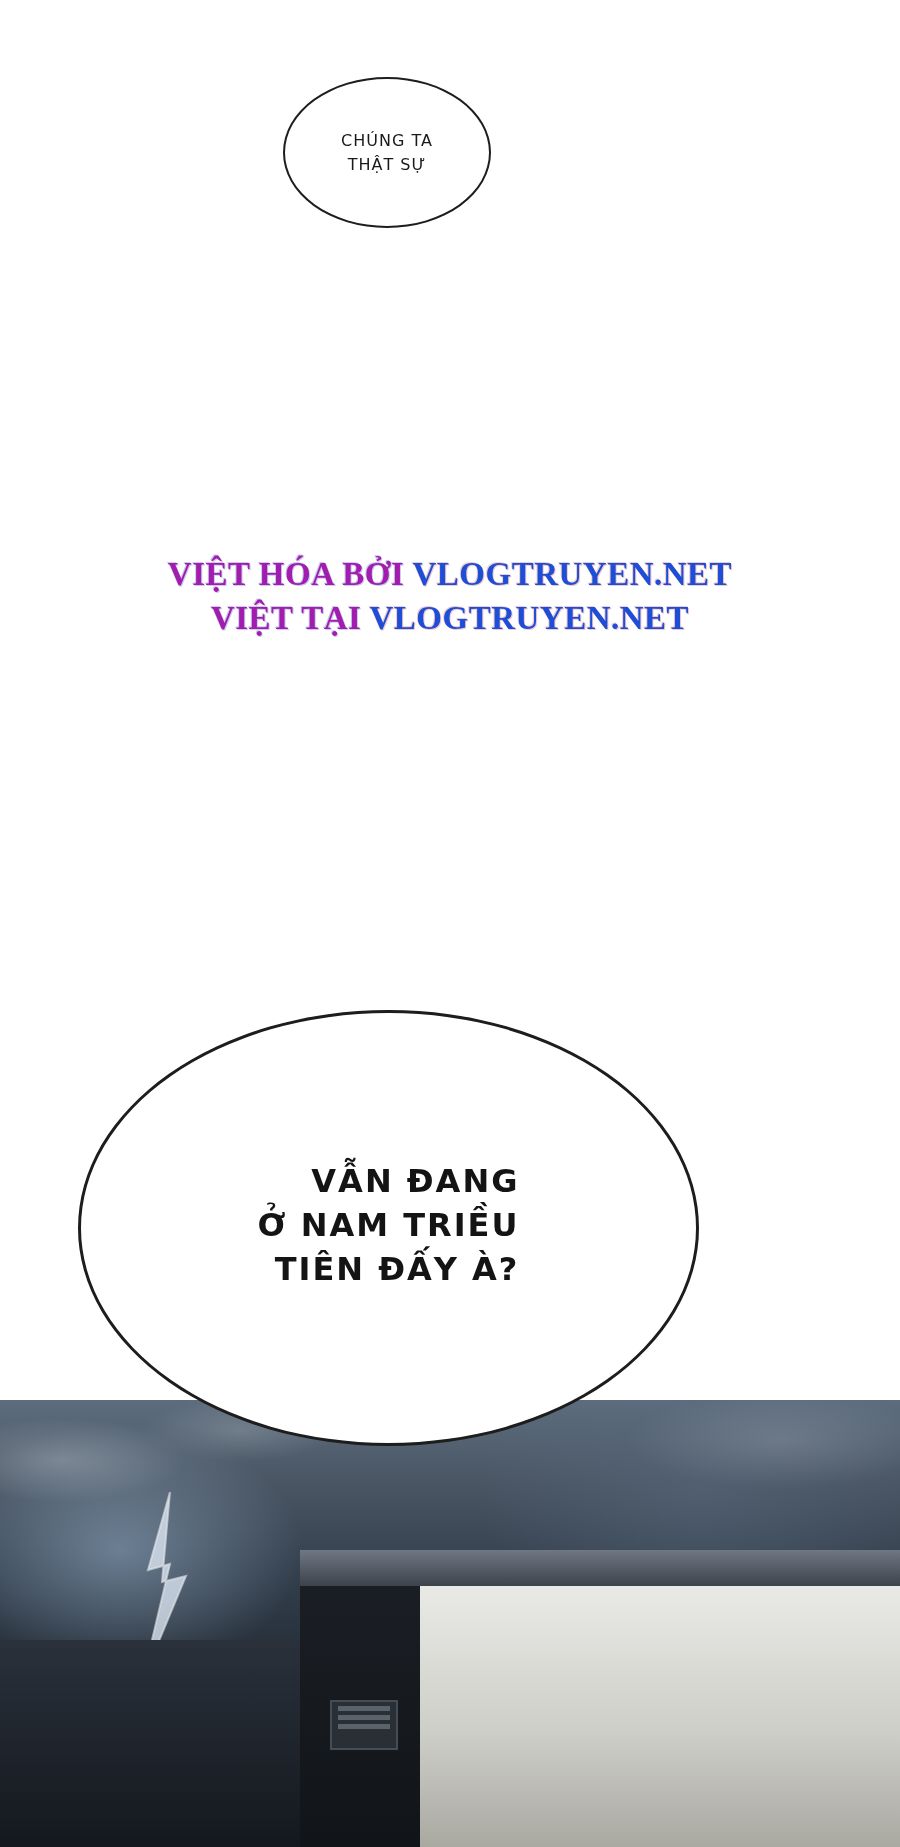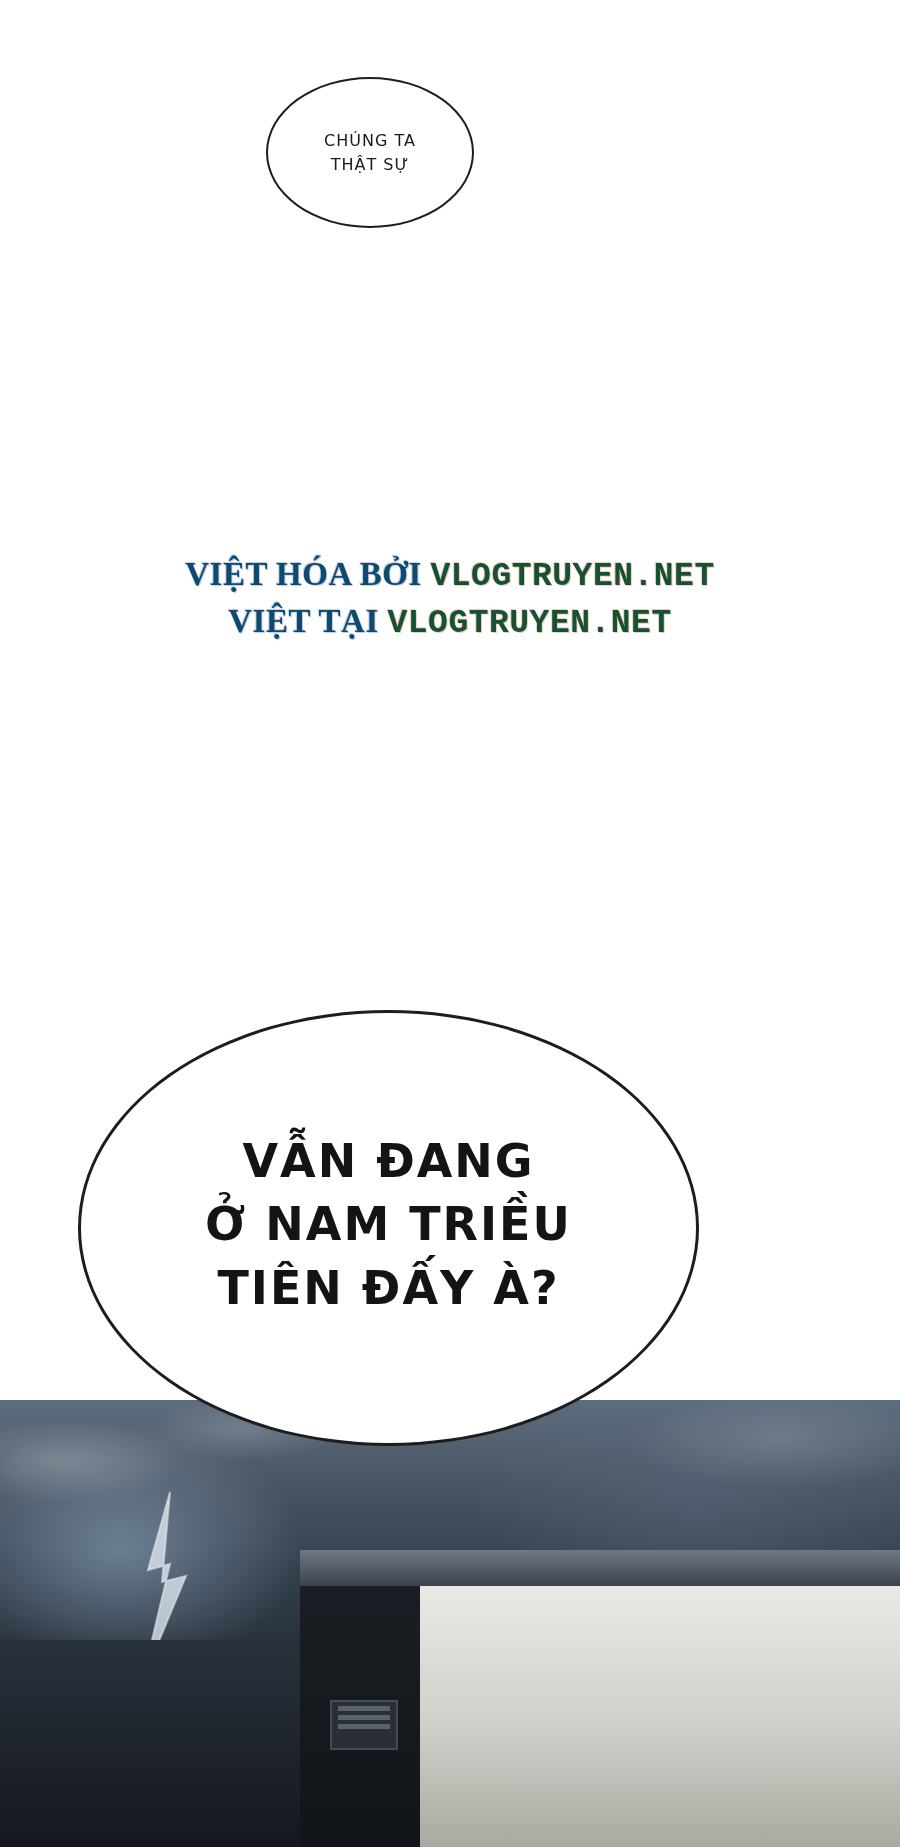--- a/index.html
+++ b/index.html
@@ -14,21 +14,21 @@
     position: relative;
     width: 900px;
     height: 1847px;
     background: #ffffff;
     overflow: hidden;
   }
 
   
   .bubble-small {
     position: absolute;
-    left: 266px;
+    left: 283px;
     top: 77px;
     width: 204px;
     height: 147px;
     border: 2px solid #1d1d1d;
     border-radius: 50%;
     background: #ffffff;
     display: flex;
     align-items: center;
     justify-content: center;
   }
@@ -49,49 +49,48 @@
     top: 552px;
     width: 900px;
     text-align: center;
     font-family: "Liberation Serif", serif;
     font-weight: bold;
     font-size: 33px;
     line-height: 44px;
     letter-spacing: 0.5px;
   }
   .wm-blue {
-    color: #0c4a6e;
+    color: #a21caf;
     text-shadow: 1px 1px 0 #c8cde8, -1px -1px 0 #c8cde8;
   }
   .wm-red {
-    color: #14532d;
+    color: #1d4ed8;
     text-shadow: 1px 1px 0 #f0c9cb, -1px -1px 0 #f0c9cb;
-    font-family: Liberation Mono, monospace;
   }
 
   
   .bubble-big {
     position: absolute;
     left: 78px;
     top: 1010px;
     width: 615px;
     height: 430px;
     border: 3px solid #1d1d1d;
     border-radius: 50%;
     background: #ffffff;
     display: flex;
     align-items: center;
     justify-content: center;
     z-index: 5;
   }
   .bubble-big .txt {
-    text-align: center;
+    text-align: right;
     font-family: "DejaVu Sans", sans-serif;
     font-weight: bold;
-    font-size: 46px;
+    font-size: 32px;
     line-height: 1.38;
     letter-spacing: 2px;
     color: #141414;
     white-space: pre-line;
     margin-top: -6px;
   }
 
   
   .panel {
     position: absolute;

